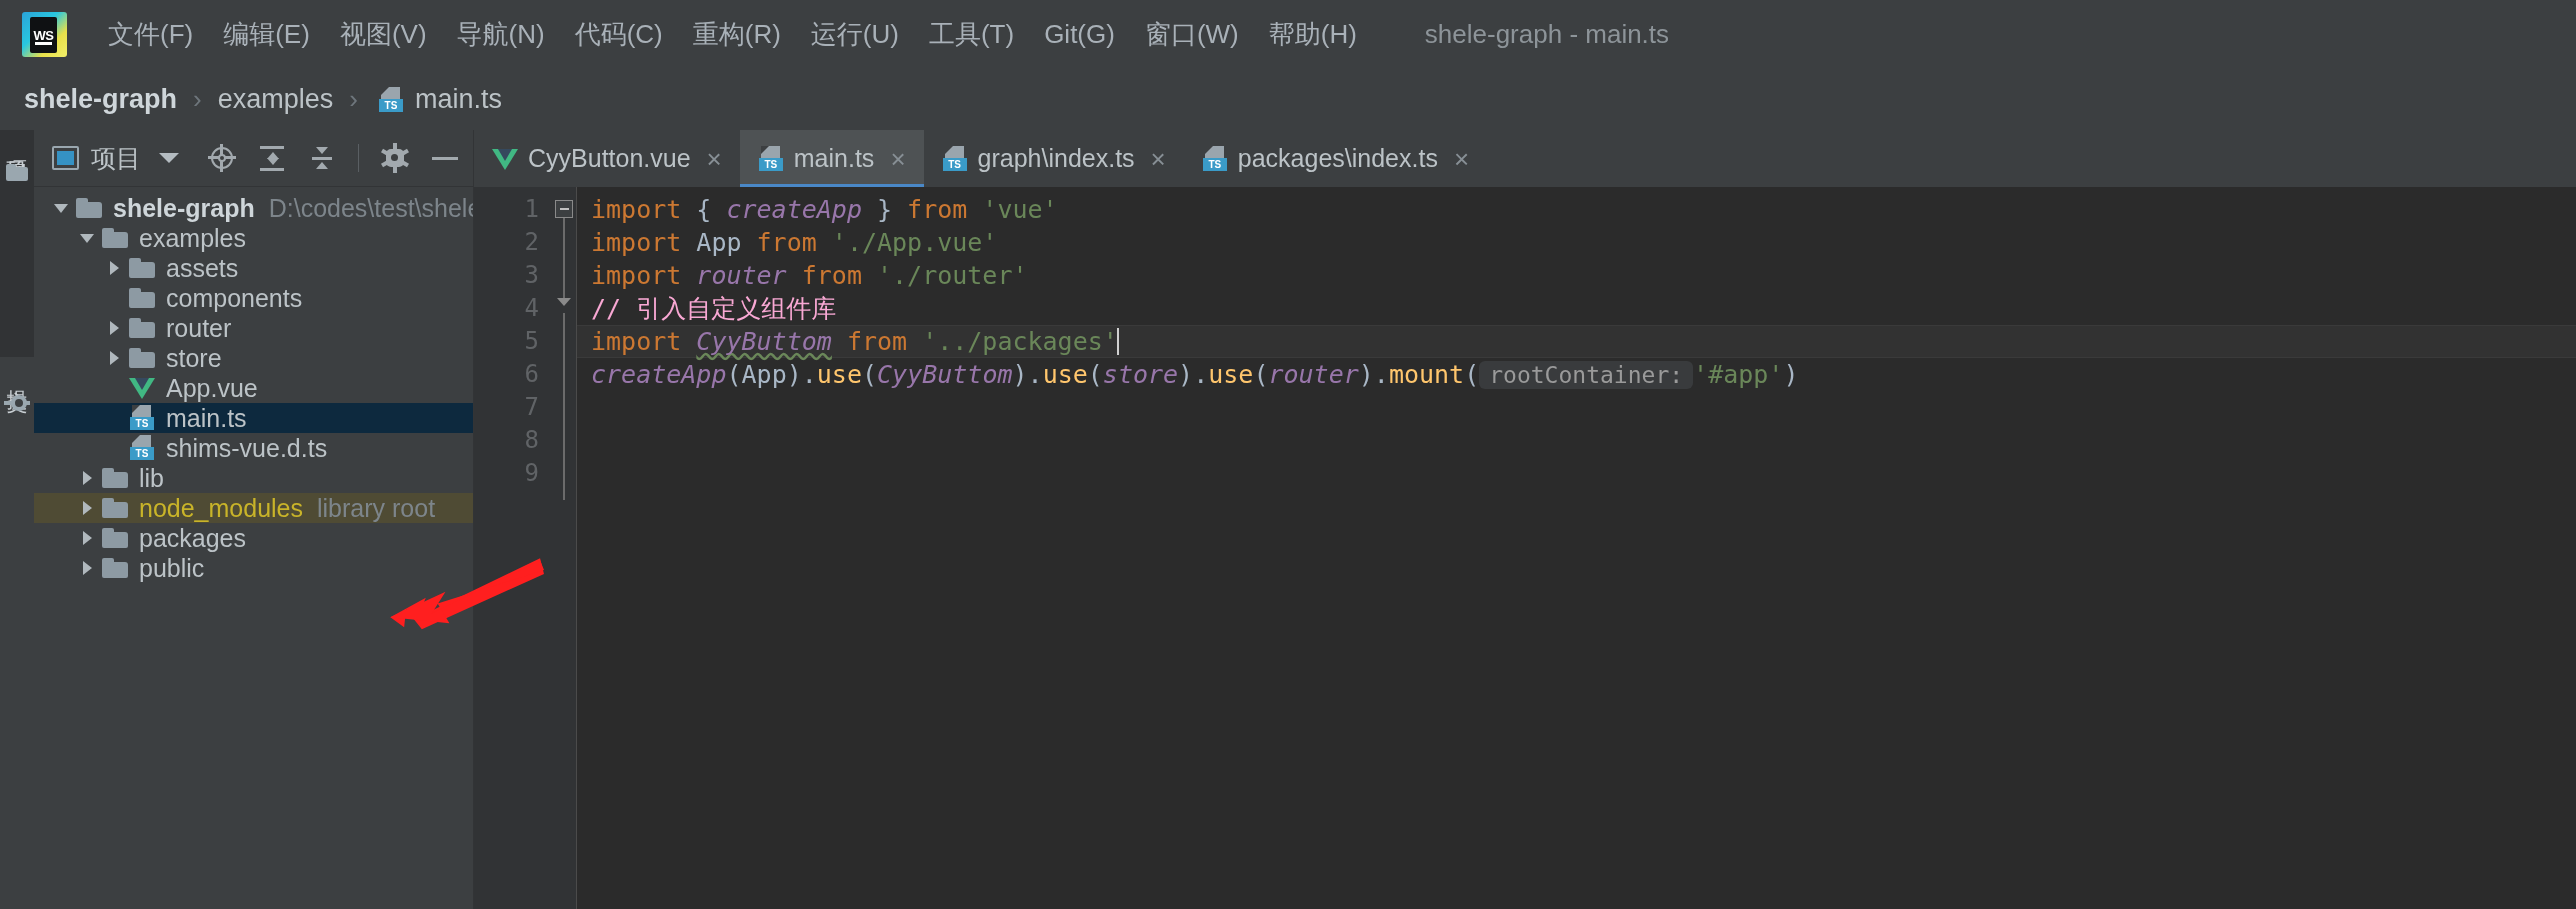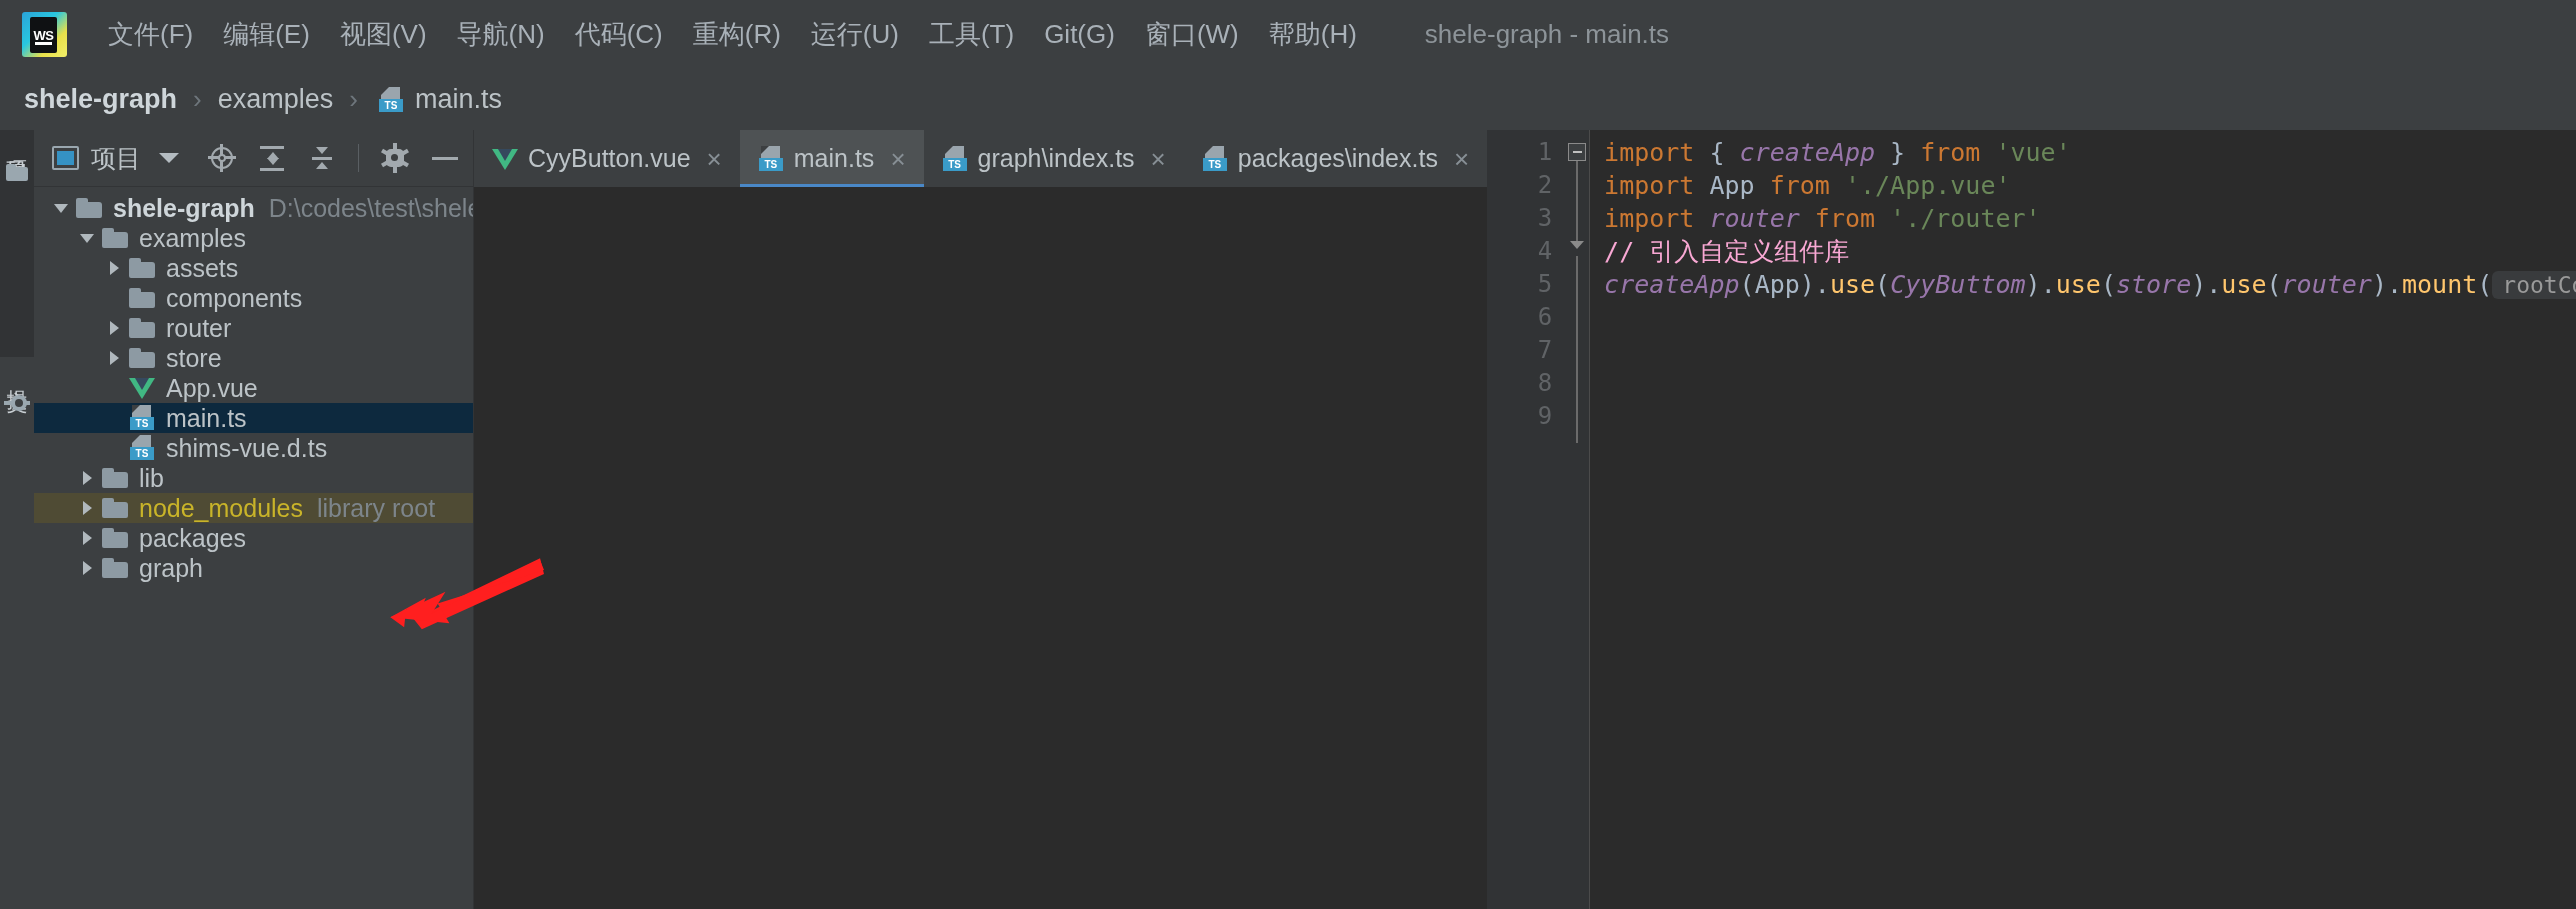--- a/index.html
+++ b/index.html
@@ -320,21 +320,21 @@
   }
   .tree-label.bold { font-weight: 700; color: #cfd6da; }
   .tree-label.libname { color: #c9b429; }
   .tree-hint {
     color: #7d858b; font-size: 25px; margin-left: 14px;
   }
 
   
   .editor-area {
     flex: 1 1 auto;
-    display: flex; flex-direction: row;
+    display: flex; flex-direction: column;
     background: #2b2b2b;
     min-width: 0;
   }
   .tabbar {
     height: 57px; flex: 0 0 57px;
     background: #3c3f41;
     display: flex; align-items: stretch;
   }
   .tab {
     display: flex; align-items: center;
@@ -663,21 +663,21 @@
             <span class="tree-label">packages</span>
           </div>
           <div class="tree-row" style="padding-left: 40px;">
             <span class="tw">
               <span class="arrow-r"></span>
             </span>
             <span class="ic-folder">
               <span class="b"></span>
               <span class="a"></span>
             </span>
-            <span class="tree-label">graph</span>
+            <span class="tree-label">public</span>
           </div>
         </div>
     </div>
 
     <div class="editor-area">
       <div class="tabbar" id="tabbar">
           <div class="tab">
             <span class="ic-vue tab-ic">
               <span class="outer"></span>
               <span class="inner"></span>
@@ -729,20 +729,21 @@
           <div class="fold-mark" style="top:13px;"></div>
           <div class="fold-line" style="top:31px;height:83px;"></div>
           <div class="fold-end" style="top:111px;"></div>
           <div class="fold-line" style="top:126px;height:187px;"></div>
         </div>
         <div class="code" id="code">
             <div class="cline"><span class="kw">import </span><span class="brc">{ </span><span class="var">createApp</span><span class="brc"> }</span><span class="kw"> from </span><span class="str">'vue'</span></div>
             <div class="cline"><span class="kw">import </span><span class="id">App</span><span class="kw"> from </span><span class="str">'./App.vue'</span></div>
             <div class="cline"><span class="kw">import </span><span class="var">router</span><span class="kw"> from </span><span class="str">'./router'</span></div>
             <div class="cline"><span class="cmt">// 引入自定义组件库</span></div>
+            <div class="cline current"><span class="kw">import </span><span class="err">CyyButtom</span><span class="kw"> from </span><span class="str">'../packages'</span><span class="caret"></span></div>
             <div class="cline"><span class="var">createApp</span><span class="brc">(</span><span class="id">App</span><span class="brc">)</span><span class="brc">.</span><span class="fn">use</span><span class="brc">(</span><span class="var">CyyButtom</span><span class="brc">)</span><span class="brc">.</span><span class="fn">use</span><span class="brc">(</span><span class="var">store</span><span class="brc">)</span><span class="brc">.</span><span class="fn">use</span><span class="brc">(</span><span class="var">router</span><span class="brc">)</span><span class="brc">.</span><span class="fn">mount</span><span class="brc">(</span><span class="hint">rootContainer:</span><span class="str">'#app'</span><span class="brc">)</span></div>
             <div class="cline"></div>
           </div>
       </div>
     </div>
   </div>
 
   <svg class="red-arrow" viewBox="0 0 200 110">
     <polygon points="196,6 72,66 80,46 44,66 58,76 60,58 76,78 200,22" fill="#ff1f1f"></polygon>
     <path d="M196 8 L86 62 L100 40 L44 66 L104 72 L92 52 L200 18 Z" fill="#ff1f1f"></path>

